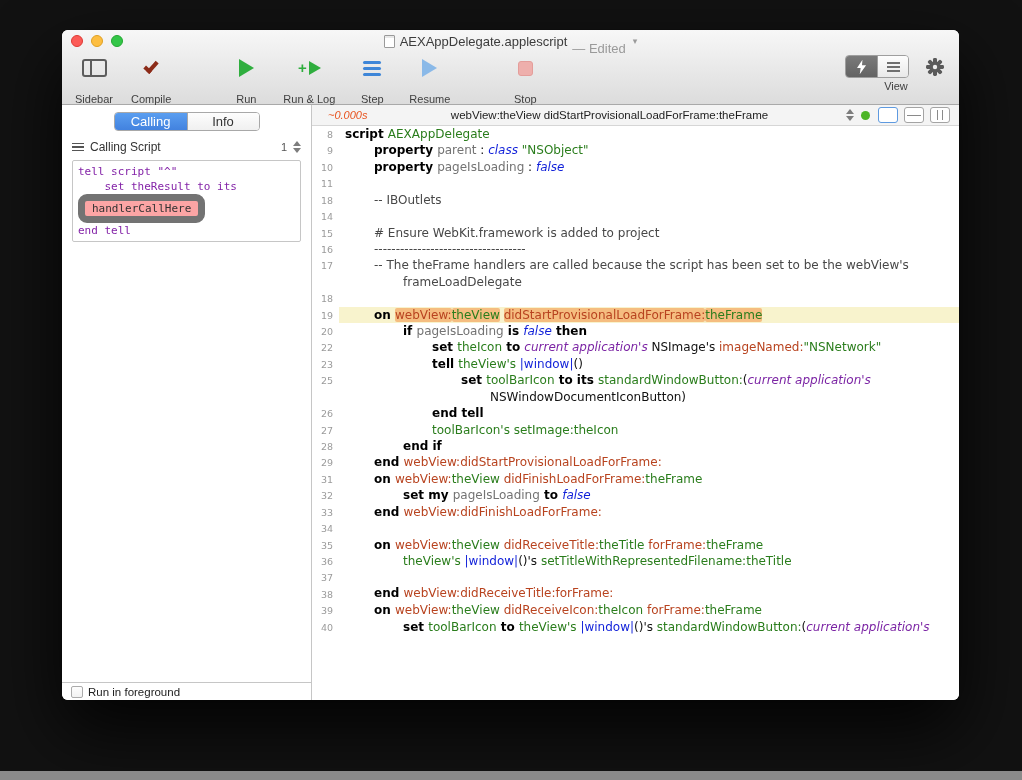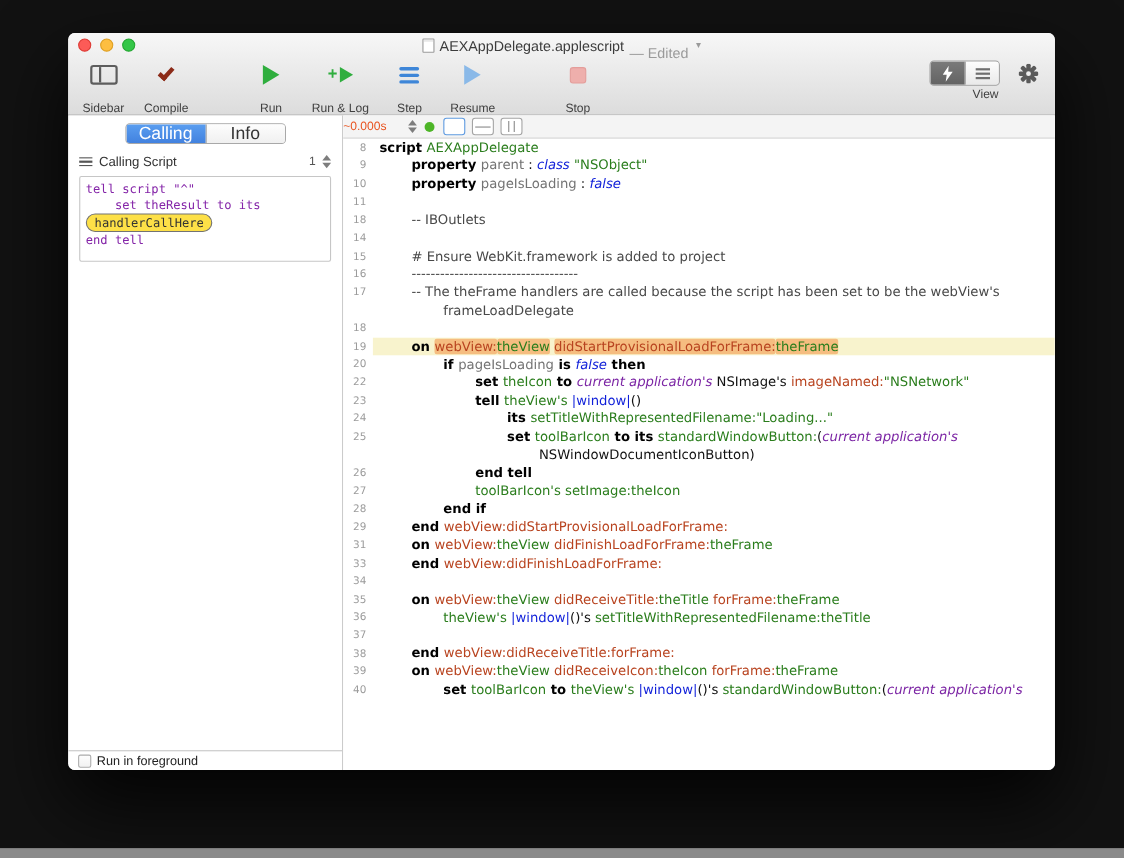--- a/index.html
+++ b/index.html
@@ -68,50 +68,50 @@
   .icon-lines { display:flex; flex-direction:column; gap:2px; }
   .icon-lines i { display:block; width:13px; height:2px; background:#6f6f6f; }
   .gear-btn { margin-left:14px; display:flex; align-items:center; justify-content:center; width:24px; height:22px; }
   .view-label { font-size:11px; color:#3f3f3f; margin-top:2px; }
 
   
   .content { display:flex; height:596px; }
 
   .sidebar { width:250px; border-right:1px solid #c6c6c6; display:flex; flex-direction:column; background:#fff; }
   .seg-tabs { display:flex; margin:7px auto 0 auto; border:1px solid #a8a8a8; border-radius:4px; overflow:hidden; height:19px; }
-  .seg-tab { width:72px; font-size:16px; display:flex; align-items:center; justify-content:center; color:#333;
+  .seg-tab { width:72px; font-size:13px; display:flex; align-items:center; justify-content:center; color:#333;
              background:linear-gradient(#fdfdfd,#f0f0f0); }
   .seg-tab.sel { background:linear-gradient(#5a9ef0,#4282df); color:#fff; }
   .seg-tab + .seg-tab { border-left:1px solid #a8a8a8; }
 
   .calling-row { display:flex; align-items:center; gap:6px; margin:9px 10px 4px 10px; }
   .burger { display:flex; flex-direction:column; gap:2px; }
   .burger i { display:block; width:12px; height:1.5px; background:#555; }
   .calling-label { font-size:12px; color:#333; }
   .calling-spacer { flex:1; }
   .counter { font-size:11px; color:#555; }
 
   .stepper { display:flex; flex-direction:column; gap:2px; align-items:center; }
   .stepper .up   { width:0; height:0; border-left:4px solid transparent; border-right:4px solid transparent; border-bottom:5px solid #7d7d7d; }
   .stepper .down { width:0; height:0; border-left:4px solid transparent; border-right:4px solid transparent; border-top:5px solid #7d7d7d; }
 
   .calling-box { margin:2px 10px 0 10px; border:1px solid #c6c6c6; border-radius:2px; min-height:78px;
                  padding:3px 5px; font-family:"DejaVu Sans Mono", monospace; font-size:11px; line-height:15px; color:#8424a8; }
   .cs-line { white-space:pre; }
-  .capsule { display:inline-block; border:1px solid #737373; border-radius:9px; padding:0 7px; color:#333; background:#fde047; }
+  .capsule { display:inline-block; border:7px solid #737373; border-radius:9px; padding:0 7px; color:#333; background:#fca5a5; }
 
   .sidebar-fill { flex:1; }
   .sidebar-bottom { border-top:1px solid #c6c6c6; height:19px; display:flex; align-items:center; gap:5px; padding-left:9px; }
   .checkbox { width:12px; height:12px; border:1px solid #ababab; border-radius:2px; background:linear-gradient(#fdfdfd,#f2f2f2); }
   .cb-label { font-size:11.5px; color:#222; }
 
   
   .editor { flex:1; display:flex; flex-direction:column; background:#fff; min-width:0; }
   .editor-header { height:21px; background:#f4f4f4; border-bottom:1px solid #d6d6d6; display:flex; align-items:center; font-size:11px; }
-  .eh-time { margin-left:0; color:#e8531f; min-width:52px; }
+  .eh-time { margin-left:16px; color:#e8531f; min-width:52px;font-style:italic; }
   .eh-handler { flex:1; text-align:center; color:#1d1d1d; font-size:11.5px; white-space:nowrap; overflow:hidden; }
   .eh-stepper { margin:0 7px; }
   .eh-dot { width:9px; height:9px; border-radius:50%; background:#4db527; margin-right:8px; }
   .mini-btn { width:20px; height:16px; background:#fff; border:1px solid #a4a4a4; border-radius:3px; margin-right:6px; position:relative; }
   .mini-btn.sel { border:1.5px solid #5e9ae0; }
   .mini-split-h::after { content:""; position:absolute; left:2px; right:2px; top:50%; border-top:1px solid #8a8a8a; }
   .mini-split-v::before { content:""; position:absolute; top:2px; bottom:2px; left:33%; border-left:1px solid #8a8a8a; }
   .mini-split-v::after  { content:""; position:absolute; top:2px; bottom:2px; right:33%; border-left:1px solid #8a8a8a; }
   .mini-btn:last-child { margin-right:9px; }
 
@@ -268,20 +268,21 @@
 
       <div class="sidebar-bottom">
         <span class="checkbox"></span>
         <span class="cb-label">Run in foreground</span>
       </div>
     </div>
 
     <div class="editor">
       <div class="editor-header">
         <span class="eh-time">~0.000s</span>
+        <span class="eh-handler">webView:theView didStartProvisionalLoadForFrame:theFrame</span>
         <span class="stepper eh-stepper">
             <span class="up"></span>
             <span class="down"></span>
           </span>
         <span class="eh-dot"></span>
         <span class="mini-btn sel"></span>
         <span class="mini-btn mini-split-h"></span>
         <span class="mini-btn mini-split-v"></span>
       </div>
       <div class="code-area" id="code-lines">
@@ -293,28 +294,28 @@
           <div class="code-row"><span class="gutter">14</span><span class="codeln" style="padding-left: 6px;"></span></div>
           <div class="code-row"><span class="gutter">15</span><span class="codeln" style="padding-left: 35px;"><span class="tk-cmt"># Ensure WebKit.framework is added to project</span></span></div>
           <div class="code-row"><span class="gutter">16</span><span class="codeln" style="padding-left: 35px;"><span class="tk-cmt">-----------------------------------</span></span></div>
           <div class="code-row"><span class="gutter">17</span><span class="codeln" style="padding-left: 35px;"><span class="tk-cmt">-- The theFrame handlers are called because the script has been set to be the webView's</span></span></div>
           <div class="code-row"><span class="gutter"></span><span class="codeln" style="padding-left: 64px;"><span class="tk-cmt">frameLoadDelegate</span></span></div>
           <div class="code-row"><span class="gutter">18</span><span class="codeln" style="padding-left: 6px;"></span></div>
           <div class="code-row cur"><span class="gutter">19</span><span class="codeln" style="padding-left: 35px;"><span class="tk-kw">on </span><span class="tk-sel hl">webView:</span><span class="tk-var hl">theView</span><span class="tk-plain"> </span><span class="tk-sel hl">didStartProvisionalLoadForFrame:</span><span class="tk-var hl">theFrame</span></span></div>
           <div class="code-row"><span class="gutter">20</span><span class="codeln" style="padding-left: 64px;"><span class="tk-kw">if </span><span class="tk-prop">pageIsLoading</span><span class="tk-kw"> is </span><span class="tk-const">false</span><span class="tk-kw"> then</span></span></div>
           <div class="code-row"><span class="gutter">22</span><span class="codeln" style="padding-left: 93px;"><span class="tk-kw">set </span><span class="tk-var">theIcon</span><span class="tk-kw"> to </span><span class="tk-appkw">current application's</span><span class="tk-plain"> NSImage's </span><span class="tk-sel">imageNamed:</span><span class="tk-str">"NSNetwork"</span></span></div>
           <div class="code-row"><span class="gutter">23</span><span class="codeln" style="padding-left: 93px;"><span class="tk-kw">tell </span><span class="tk-var">theView's </span><span class="tk-pipe">|window|</span><span class="tk-plain">()</span></span></div>
-          <div class="code-row"><span class="gutter">24</span><span class="codeln" style="padding-left: 122px;"><span class="tk-kw">its </span><span class="tk-var">setTitleWithRepresentedFilename:</span><span class="tk-str">"Loading..."</span></span></div>
           <div class="code-row"><span class="gutter">25</span><span class="codeln" style="padding-left: 122px;"><span class="tk-kw">set </span><span class="tk-var">toolBarIcon</span><span class="tk-kw"> to its </span><span class="tk-var">standardWindowButton:</span><span class="tk-plain">(</span><span class="tk-appkw">current application's</span></span></div>
           <div class="code-row"><span class="gutter"></span><span class="codeln" style="padding-left: 151px;"><span class="tk-plain">NSWindowDocumentIconButton)</span></span></div>
           <div class="code-row"><span class="gutter">26</span><span class="codeln" style="padding-left: 93px;"><span class="tk-kw">end tell</span></span></div>
           <div class="code-row"><span class="gutter">27</span><span class="codeln" style="padding-left: 93px;"><span class="tk-var">toolBarIcon's </span><span class="tk-var">setImage:</span><span class="tk-var">theIcon</span></span></div>
           <div class="code-row"><span class="gutter">28</span><span class="codeln" style="padding-left: 64px;"><span class="tk-kw">end if</span></span></div>
           <div class="code-row"><span class="gutter">29</span><span class="codeln" style="padding-left: 35px;"><span class="tk-kw">end </span><span class="tk-sel">webView:didStartProvisionalLoadForFrame:</span></span></div>
           <div class="code-row"><span class="gutter">31</span><span class="codeln" style="padding-left: 35px;"><span class="tk-kw">on </span><span class="tk-sel">webView:</span><span class="tk-var">theView</span><span class="tk-plain"> </span><span class="tk-sel">didFinishLoadForFrame:</span><span class="tk-var">theFrame</span></span></div>
+          <div class="code-row"><span class="gutter">32</span><span class="codeln" style="padding-left: 64px;"><span class="tk-kw">set my </span><span class="tk-prop">pageIsLoading</span><span class="tk-kw"> to </span><span class="tk-const">false</span></span></div>
           <div class="code-row"><span class="gutter">33</span><span class="codeln" style="padding-left: 35px;"><span class="tk-kw">end </span><span class="tk-sel">webView:didFinishLoadForFrame:</span></span></div>
           <div class="code-row"><span class="gutter">34</span><span class="codeln" style="padding-left: 6px;"></span></div>
           <div class="code-row"><span class="gutter">35</span><span class="codeln" style="padding-left: 35px;"><span class="tk-kw">on </span><span class="tk-sel">webView:</span><span class="tk-var">theView</span><span class="tk-plain"> </span><span class="tk-sel">didReceiveTitle:</span><span class="tk-var">theTitle</span><span class="tk-plain"> </span><span class="tk-sel">forFrame:</span><span class="tk-var">theFrame</span></span></div>
           <div class="code-row"><span class="gutter">36</span><span class="codeln" style="padding-left: 64px;"><span class="tk-var">theView's </span><span class="tk-pipe">|window|</span><span class="tk-plain">()'s </span><span class="tk-var">setTitleWithRepresentedFilename:</span><span class="tk-var">theTitle</span></span></div>
           <div class="code-row"><span class="gutter">37</span><span class="codeln" style="padding-left: 35px; margin-top: 16px;"><span class="tk-kw">end </span><span class="tk-sel">webView:didReceiveTitle:forFrame:</span></span></div>
           <div class="code-row"><span class="gutter">38</span><span class="codeln" style="padding-left: 6px;"></span></div>
           <div class="code-row"><span class="gutter">39</span><span class="codeln" style="padding-left: 35px;"><span class="tk-kw">on </span><span class="tk-sel">webView:</span><span class="tk-var">theView</span><span class="tk-plain"> </span><span class="tk-sel">didReceiveIcon:</span><span class="tk-var">theIcon</span><span class="tk-plain"> </span><span class="tk-sel">forFrame:</span><span class="tk-var">theFrame</span></span></div>
           <div class="code-row"><span class="gutter">40</span><span class="codeln" style="padding-left: 64px;"><span class="tk-kw">set </span><span class="tk-var">toolBarIcon</span><span class="tk-kw"> to </span><span class="tk-var">theView's </span><span class="tk-pipe">|window|</span><span class="tk-plain">()'s </span><span class="tk-var">standardWindowButton:</span><span class="tk-plain">(</span><span class="tk-appkw">current application's</span></span></div>
         </div>
     </div>

